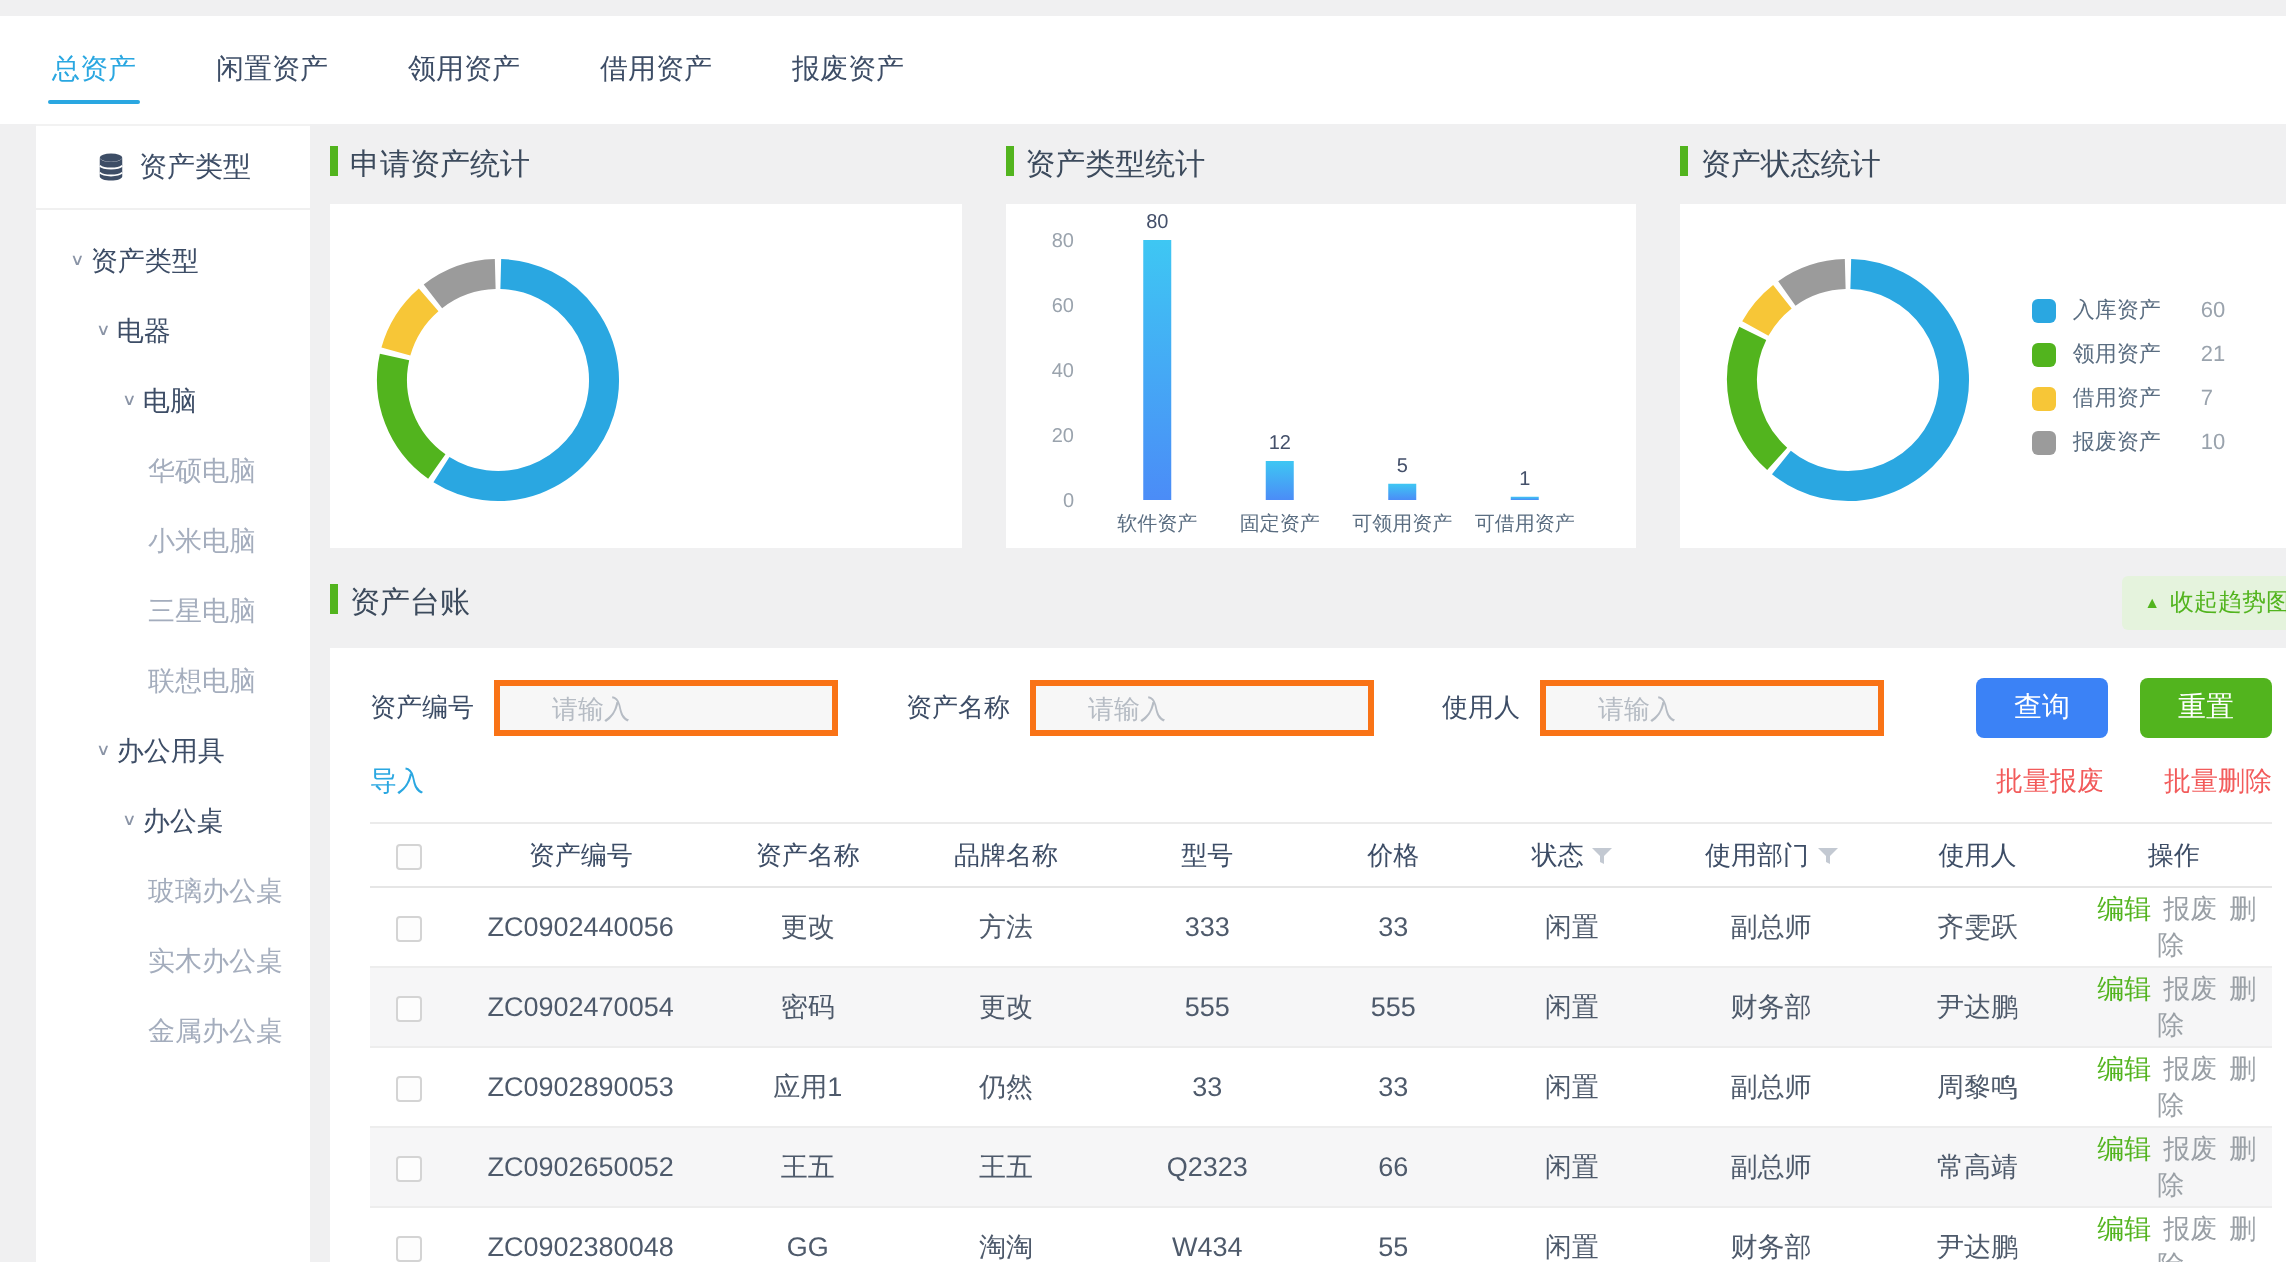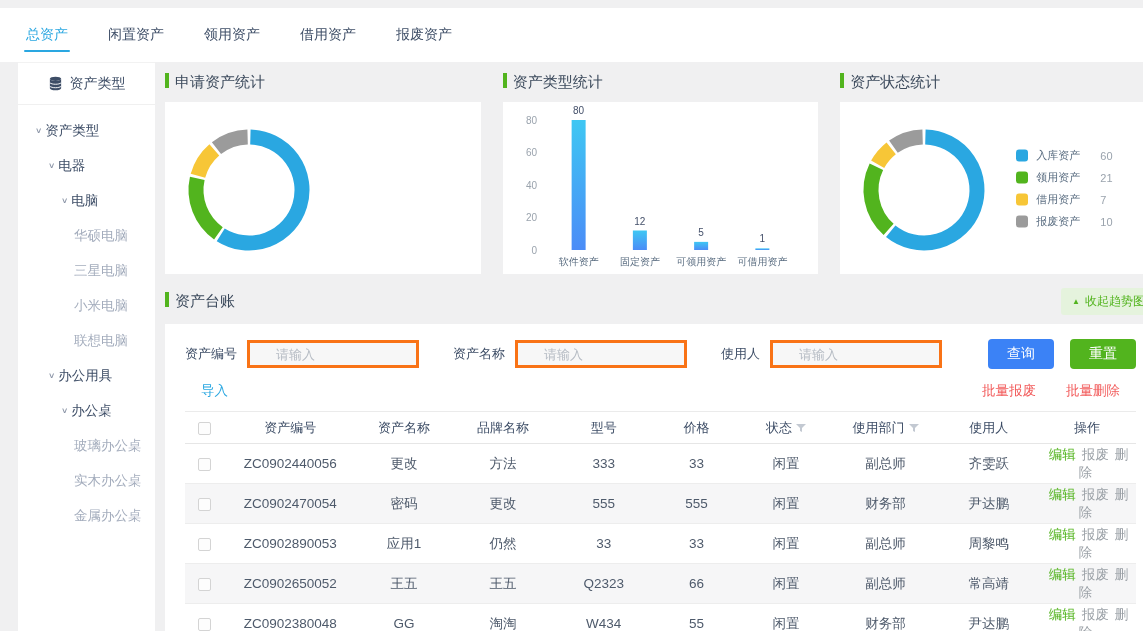--- a/index.html
+++ b/index.html
@@ -46,21 +46,21 @@
   .form-row { display:flex; align-items:center; }
   .fgroup { display:flex; align-items:center; margin-right:34px; }
   .fgroup label { font-size:13px; color:#3d4d66; margin-right:10px; white-space:nowrap; }
   .fgroup input { width:172px; height:28px; background:#f7f7f7; border:3px solid #f97316; font-size:13px;
                   padding:0 26px; color:#333; outline:none; }
   .fgroup input::placeholder { color:#b6bcc4; }
   .btn { height:30px; width:66px; border:none; border-radius:4px; color:#fff; font-size:14px; cursor:pointer; }
   .btn.search { background:#3b82f6; margin-left:12px; }
   .btn.reset  { background:#52b41e; margin-left:16px; }
 
-  .links-row { display:flex; justify-content:space-between; align-items:center; margin:13px 16px 11px; }
+  .links-row { display:flex; justify-content:space-between; align-items:center; margin:13px 0 11px; }
   .link-import { color:#2aa7e1; font-size:13.5px; cursor:pointer; text-decoration:none; }
   .right-links { display:flex; gap:30px; }
   .link-danger { color:#f25b5b; font-size:13.5px; cursor:pointer; text-decoration:none; }
 
   table { width:100%; border-collapse:collapse; table-layout:fixed; }
   thead th { font-weight:normal; font-size:13px; color:#3d4d66; height:32px; text-align:center;
              border-top:1px solid #ebebeb; border-bottom:1px solid #e6e6e6; background:#fff; }
   tbody td { font-size:13.5px; color:#4e5a6b; height:40px; text-align:center; border-bottom:1px solid #ededed; }
   tbody tr:nth-child(even) { background:#f6f6f7; }
   .cb { display:inline-block; width:13px; height:13px; border:1px solid #d4d4d4; border-radius:2px; background:#fdfdfd; vertical-align:middle; cursor:pointer; }
@@ -100,24 +100,24 @@
           <span>电器</span>
         </div>
         <div class="tree-item" style="padding-left: 43px;">
           <span class="chev">∨</span>
           <span>电脑</span>
         </div>
         <div class="tree-item leaf" style="padding-left: 56px;">
           <span>华硕电脑</span>
         </div>
         <div class="tree-item leaf" style="padding-left: 56px;">
+          <span>小米电脑</span>
+        </div>
+        <div class="tree-item leaf" style="padding-left: 56px;">
           <span>三星电脑</span>
-        </div>
-        <div class="tree-item leaf" style="padding-left: 56px;">
-          <span>小米电脑</span>
         </div>
         <div class="tree-item leaf" style="padding-left: 56px;">
           <span>联想电脑</span>
         </div>
         <div class="tree-item" style="padding-left: 30px;">
           <span class="chev">∨</span>
           <span>办公用具</span>
         </div>
         <div class="tree-item" style="padding-left: 43px;">
           <span class="chev">∨</span>

